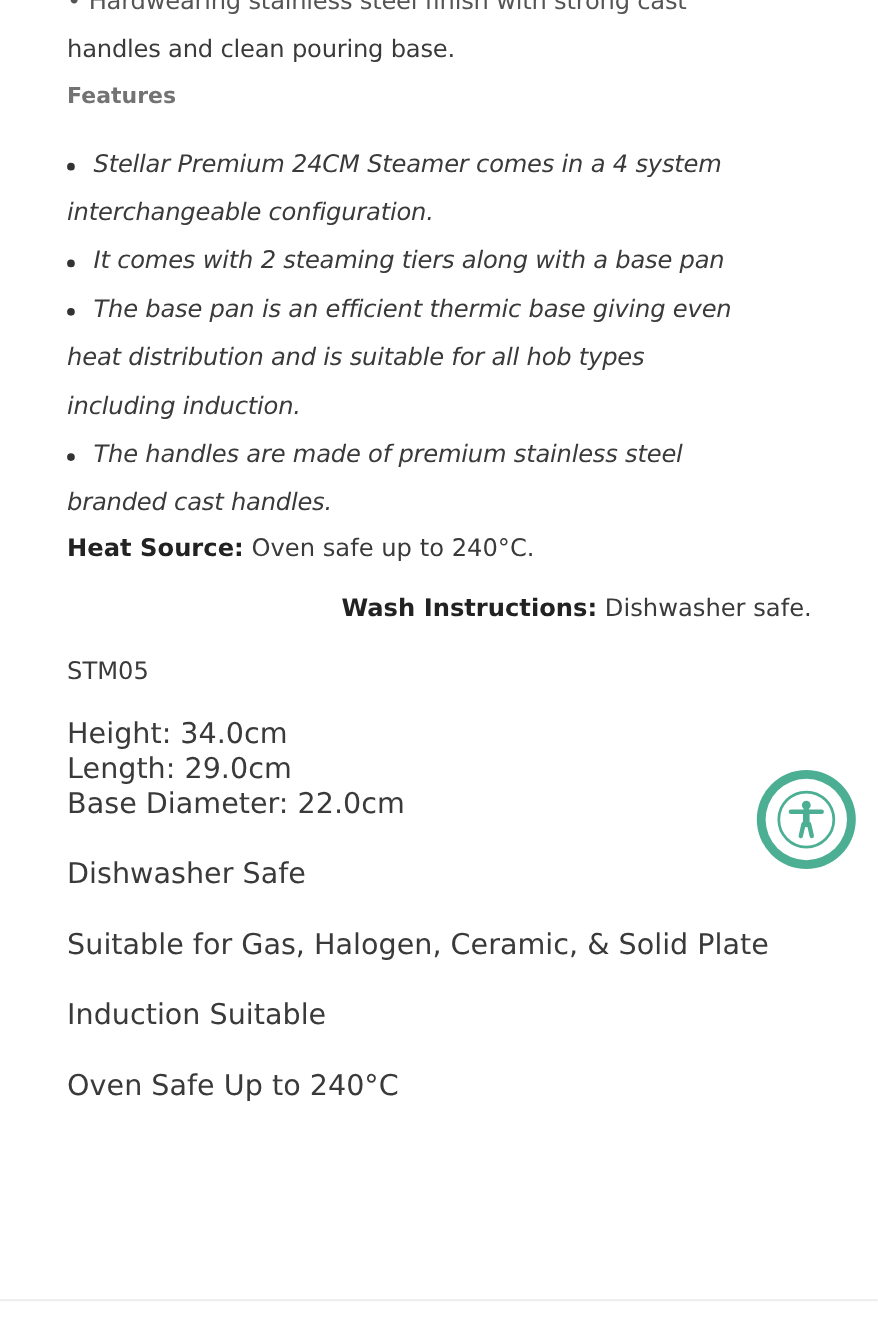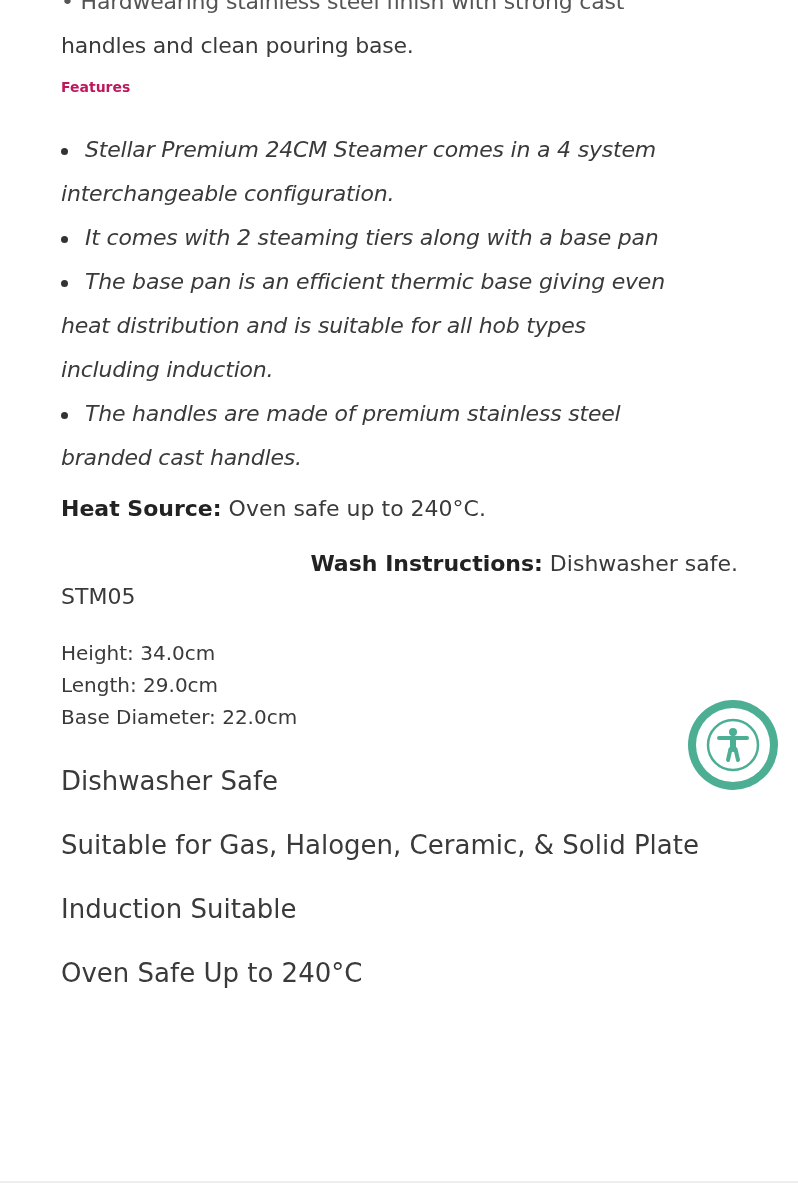--- a/index.html
+++ b/index.html
@@ -3,33 +3,33 @@
 <meta charset="utf-8">
 <style>
   html, body { margin: 0; padding: 0; }
   body {
     width: 798px; height: 1200px; overflow: hidden; background: #ffffff;
     font-family: "DejaVu Sans", sans-serif; color: #3a3a3a; position: relative;
   }
   .content { position: absolute; left: 61px; top: -20px; right: 60px; }
   .line { font-size: 22px; line-height: 44px; letter-spacing: -0.2px; white-space: nowrap; }
   .cut { color: #555; }
-  .heading { font-size: 14px; font-weight: bold; color: #be185d; line-height: 34px; margin-top: 2px; }
+  .heading { font-size: 20px; font-weight: bold; color: #737373; line-height: 34px; margin-top: 2px; }
   ul { list-style: none; margin: 24px 0 0 0; padding: 0; }
   li { position: relative; font-style: italic; }
   li .line:first-child { padding-left: 24px; }
   li .line:first-child::before {
     content: ""; position: absolute; left: 0; top: 20px;
     width: 7px; height: 7px; border-radius: 50%; background: #333;
   }
-  .labeled { font-size: 22px; line-height: 34px; margin-top: 12px; }
+  .labeled { font-size: 22px; line-height: 34px; margin-top: 2px; }
   .labeled b { color: #222; }
   .labeled + .labeled { margin-top: 21px; text-align: right; }
-  .spec { font-size: 22px; line-height: 32px; }
-  .dims { font-size: 20px; line-height: 32px; margin-top: 24px; }
+  .spec { font-size: 22px; line-height: 32px; margin-top: 24px; }
+  .dims { font-size: 26px; line-height: 32px; margin-top: 24px; }
   .dims div { line-height: 32px; }
   .extra { font-size: 26px; line-height: 32px; margin-top: 32px; }
   .a11y {
     position: absolute; left: 688px; top: 700px; width: 90px; height: 90px;
     border-radius: 50%; background: #4caf93; display: flex; align-items: center; justify-content: center;
     cursor: pointer;
   }
   .a11y-inner {
     width: 74px; height: 74px; border-radius: 50%; background: #fff;
     display: flex; align-items: center; justify-content: center;

